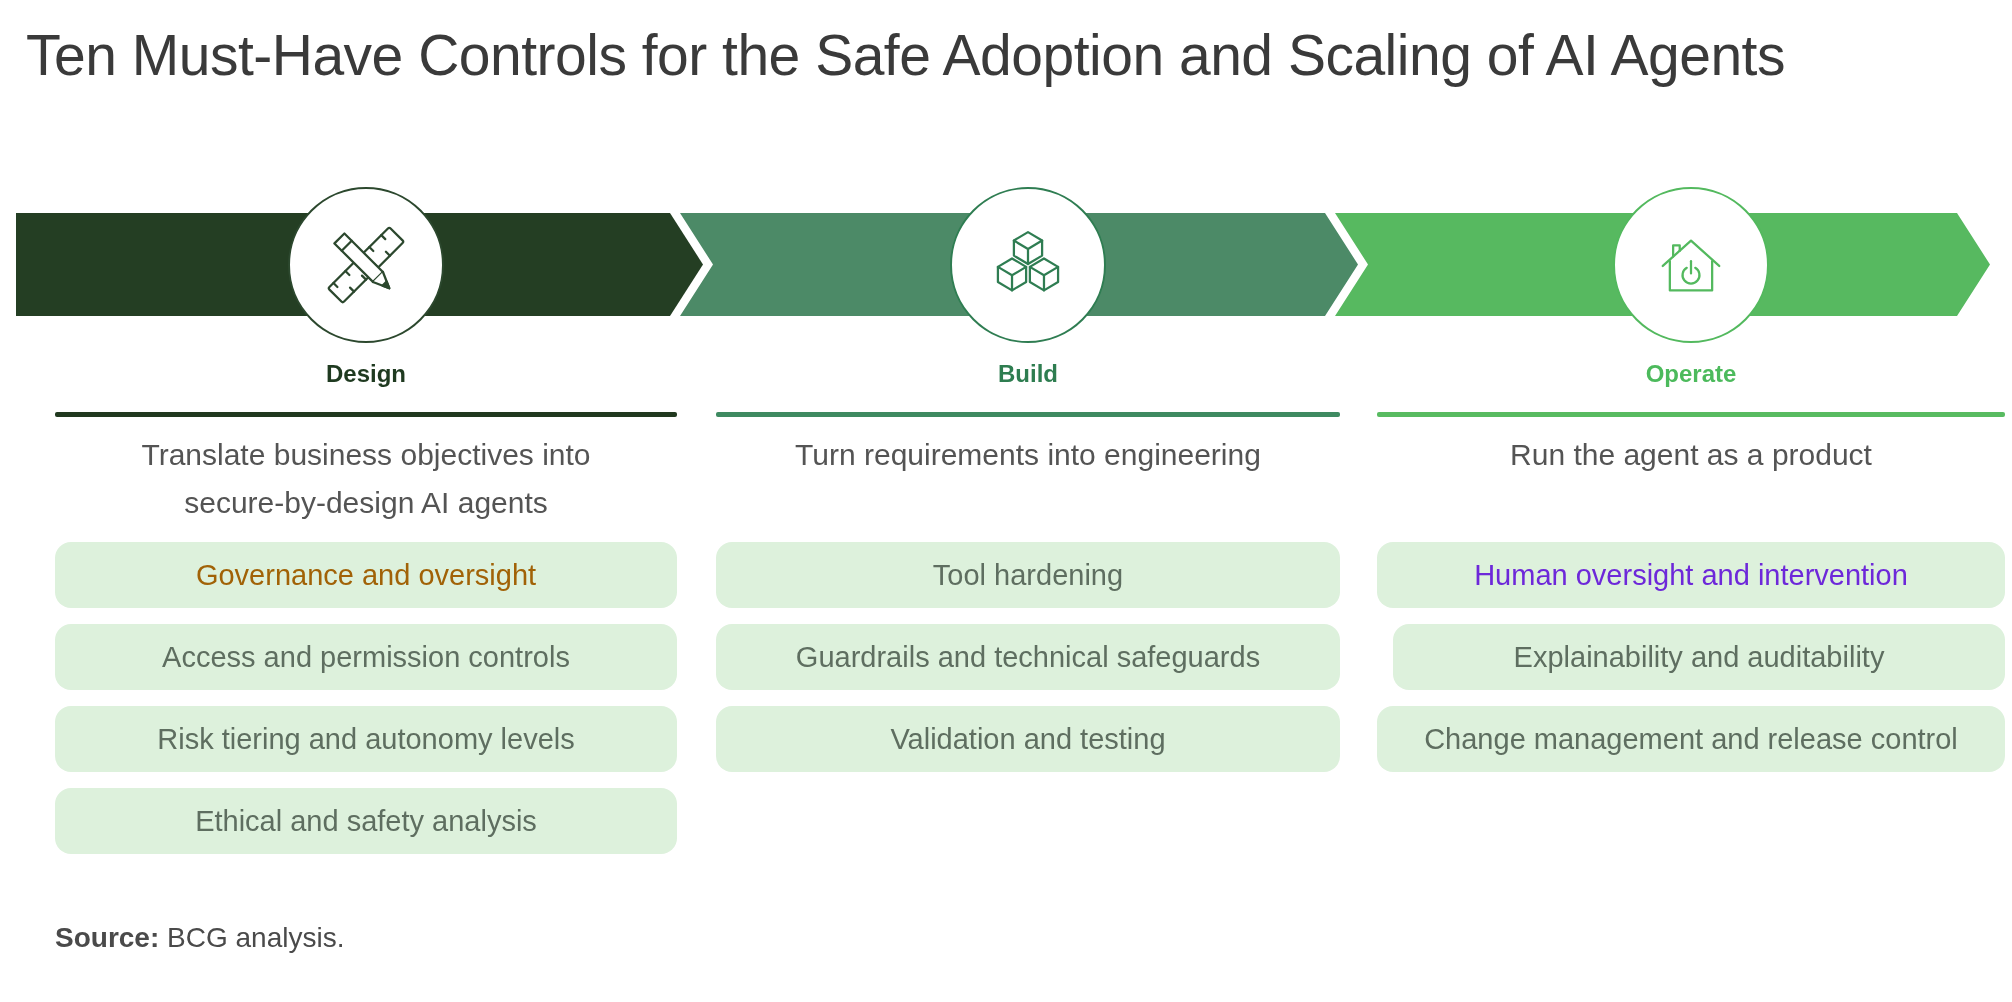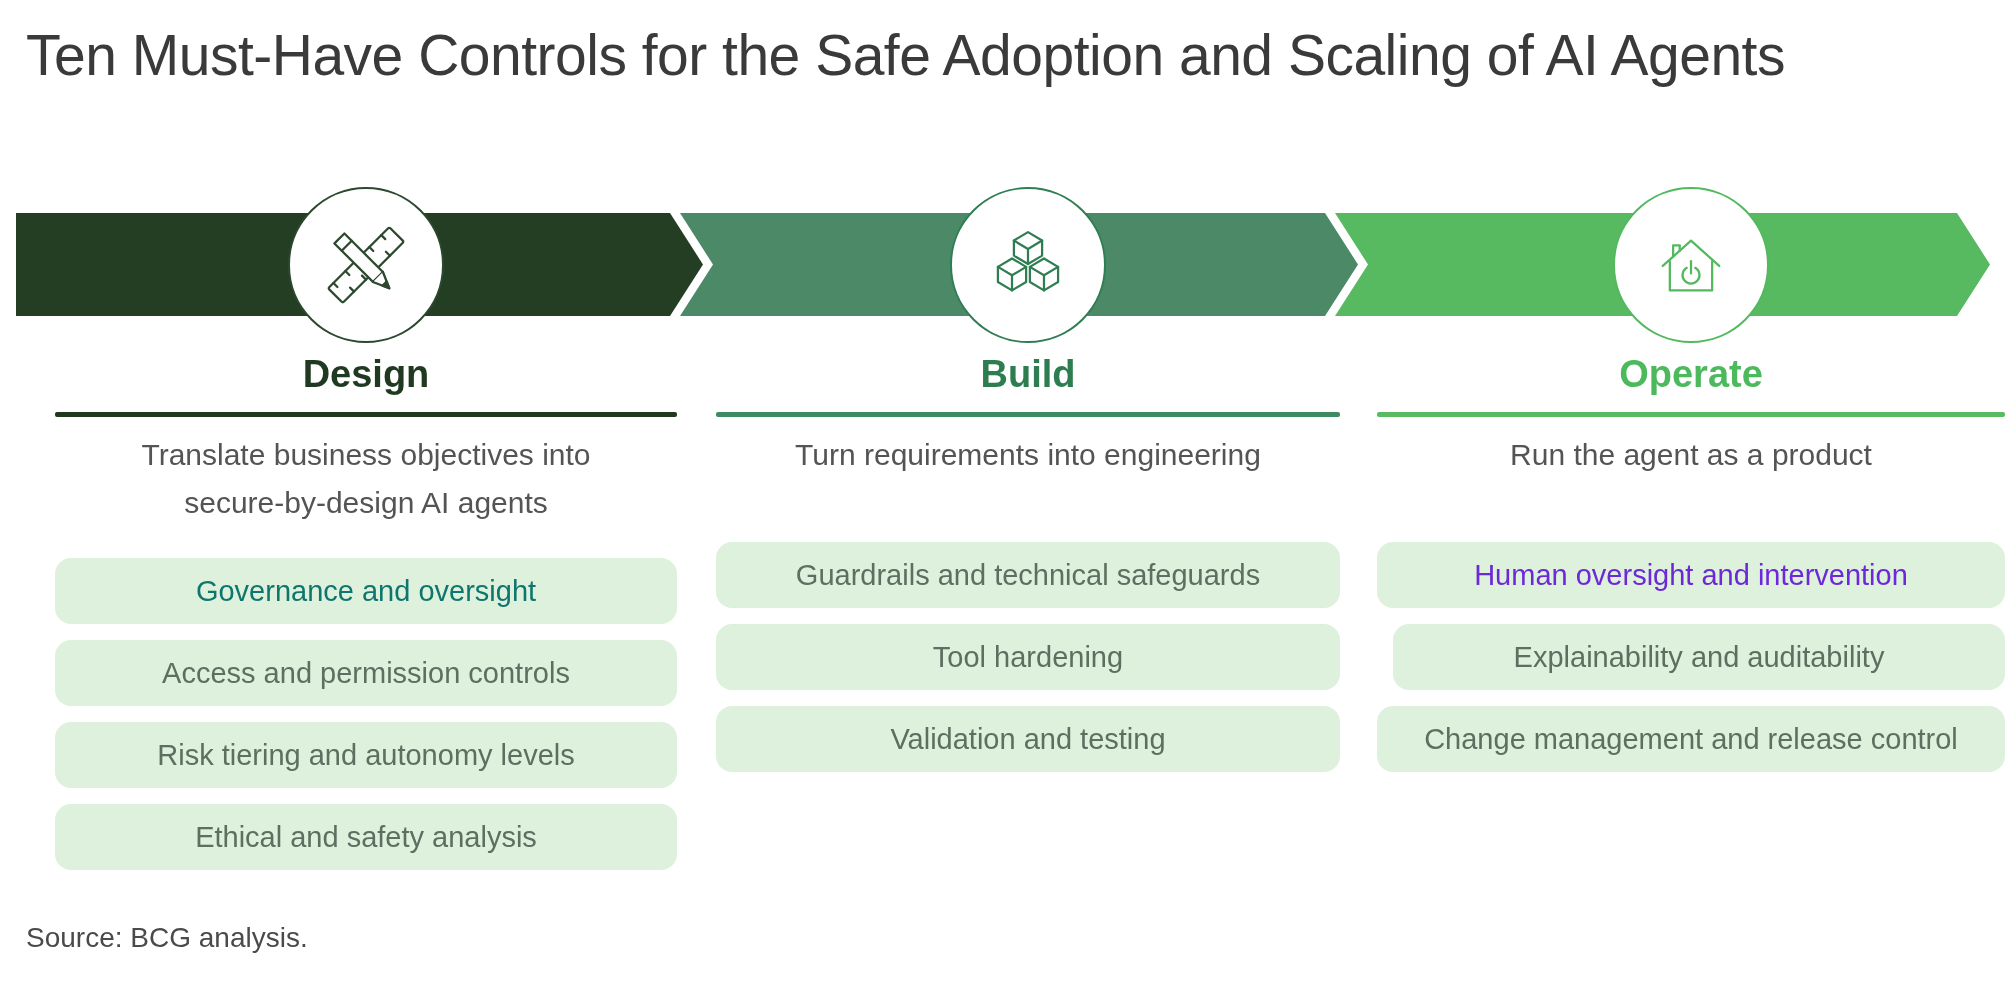--- a/index.html
+++ b/index.html
@@ -37,21 +37,21 @@
   }
   .circle svg { display: block; margin: 29px auto 0; }
   .circle-1 { left: 288px; }
   .circle-2 { left: 950px; }
   .circle-3 { left: 1613px; }
   .col { position: absolute; top: 352px; text-align: center; }
   .col-1 { left: 55px;   width: 622px; }
   .col-2 { left: 716px;  width: 624px; }
   .col-3 { left: 1377px; width: 628px; }
   .phase-name {
-    font-size: 38px;
+    font-size: 24px;
     font-weight: 700;
     line-height: 44px;
   }
   .underline {
     height: 5px;
     margin-top: 16px;
     border-radius: 2px;
   }
   .subtitle-wrap { height: 125px; padding-top: 14px; }
   .subtitle {
@@ -68,21 +68,21 @@
     font-size: 29px;
     white-space: nowrap;
     overflow: hidden;
   }
   .source {
     position: absolute;
     left: 26px;
     top: 922px;
     font-size: 28px;
   }
-  .source b { font-weight: 400; }
+  .source b { font-weight: 700; margin-left: 29px; }
 </style>
 </head>
 <body>
 
 <div class="canvas">
 
   <h1 class="title" style="color: rgb(58, 58, 58);">Ten Must-Have Controls for the Safe Adoption and Scaling of AI Agents</h1>
 
   <div class="flow">
 
@@ -135,36 +135,36 @@
     </div>
   </div>
 
   <div class="col col-1">
     <div class="phase-name" style="color: rgb(31, 58, 32);">Design</div>
     <div class="underline" style="background-color: rgb(33, 57, 31);"></div>
     <div class="subtitle-wrap">
       <div class="subtitle" style="color: rgb(84, 84, 84);">Translate business objectives into secure-by-design AI agents</div>
     </div>
     <div class="pills">
-      <div class="pill" style="background-color: rgb(221, 241, 220); color: #0f766e; margin-top: 16px;">Governance and oversight</div>
+      <div class="pill" style="background-color: rgb(221, 241, 220); color: #a16207;">Governance and oversight</div>
       <div class="pill" style="background-color: rgb(221, 241, 220); color: rgb(94, 110, 96);">Access and permission controls</div>
       <div class="pill" style="background-color: rgb(221, 241, 220); color: rgb(94, 110, 96);">Risk tiering and autonomy levels</div>
       <div class="pill" style="background-color: rgb(221, 241, 220); color: rgb(94, 110, 96);">Ethical and safety analysis</div>
     </div>
   </div>
 
   <div class="col col-2">
     <div class="phase-name" style="color: rgb(46, 125, 80);">Build</div>
     <div class="underline" style="background-color: rgb(62, 138, 97);"></div>
     <div class="subtitle-wrap">
       <div class="subtitle" style="color: rgb(84, 84, 84);">Turn requirements into engineering</div>
     </div>
     <div class="pills">
+      <div class="pill" style="background-color: rgb(221, 241, 220); color: rgb(94, 110, 96);">Tool hardening</div>
       <div class="pill" style="background-color: rgb(221, 241, 220); color: rgb(94, 110, 96);">Guardrails and technical safeguards</div>
-      <div class="pill" style="background-color: rgb(221, 241, 220); color: rgb(94, 110, 96);">Tool hardening</div>
       <div class="pill" style="background-color: rgb(221, 241, 220); color: rgb(94, 110, 96);">Validation and testing</div>
     </div>
   </div>
 
   <div class="col col-3">
     <div class="phase-name" style="color: rgb(76, 186, 92);">Operate</div>
     <div class="underline" style="background-color: rgb(88, 187, 97);"></div>
     <div class="subtitle-wrap">
       <div class="subtitle" style="color: rgb(84, 84, 84);">Run the agent as a product</div>
     </div>

